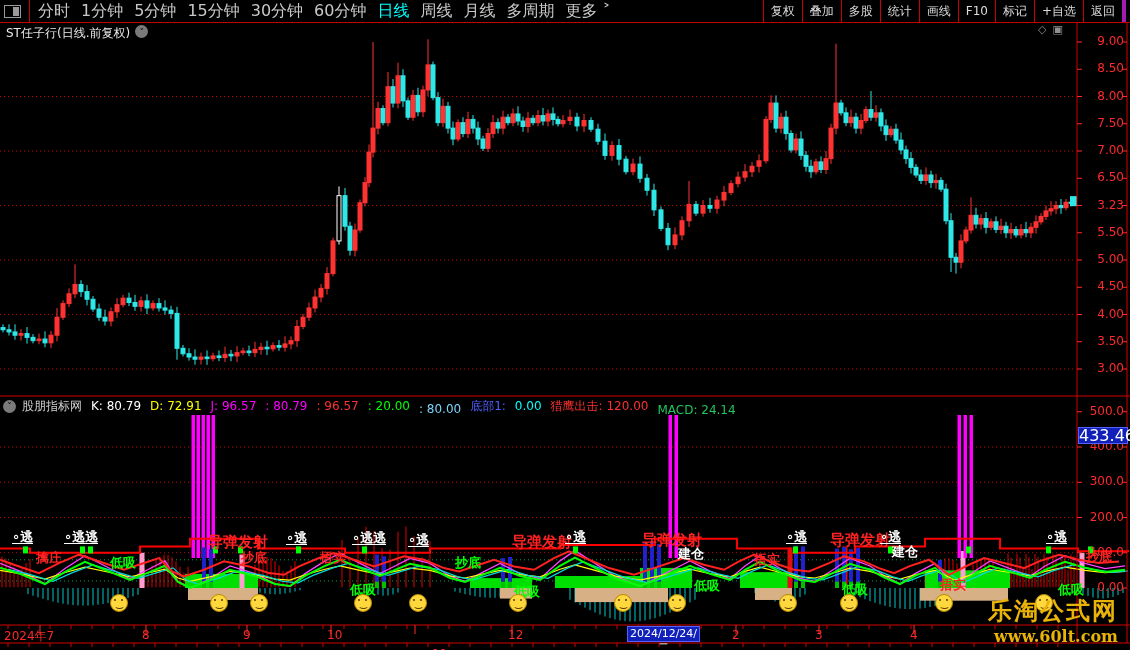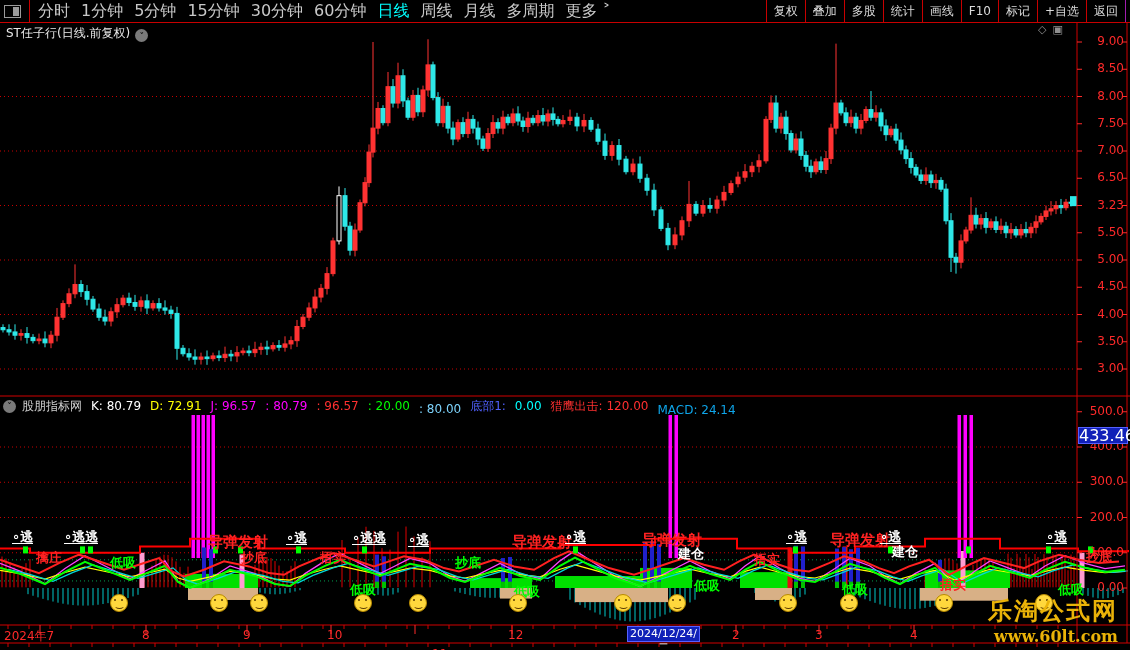--- a/index.html
+++ b/index.html
@@ -9,22 +9,22 @@
   .toolbar{position:absolute;left:0;top:0;width:1130px;height:22px;background:#000;
            border-bottom:1px solid #c80000;z-index:4;display:flex;align-items:center;}
   .tb-icon{display:inline-block;width:15px;height:11px;border:1px solid #9a9a9a;margin:0 8px 0 4px;position:relative;}
   .tb-icon::after{content:"";position:absolute;right:1px;top:1px;bottom:1px;width:6px;background:#9a9a9a;}
   .tb-sep{width:1px;height:22px;background:#c80000;margin-right:8px;}
   .tb-item{color:#c8c8c8;font-size:16px;margin-right:11px;white-space:nowrap;cursor:default;}
   .tb-item.active{color:#00ffff;}
   .tb-right{position:absolute;right:4px;top:0;height:22px;display:flex;align-items:center;}
   .tb-btn{color:#dcdcdc;font-size:12px;padding:0 7px;height:22px;line-height:22px;
           border-left:1px solid #c80000;white-space:nowrap;}
-  .tb-btn:last-child{border-right:1px solid #a21caf;}
-  .chart-title{position:absolute;left:6px;top:25px;z-index:3;color:#e8e8e8;font-size:12px;display:flex;align-items:flex-end;}
+  .tb-btn:last-child{border-right:4px solid #a21caf;}
+  .chart-title{position:absolute;left:6px;top:25px;z-index:3;color:#e8e8e8;font-size:12px;display:flex;align-items:flex-start;}
   .circ-icon{display:inline-flex;align-items:center;justify-content:center;width:13px;height:13px;border-radius:50%;
              background:#7a7a7a;color:#101010;font-size:9px;font-weight:bold;margin-left:5px;}
   .tr-icons{position:absolute;left:1038px;top:23px;z-index:3;color:#909090;font-size:11px;letter-spacing:6px;}
   #ind-header{position:absolute;left:3px;top:398px;height:16px;z-index:3;display:flex;align-items:center;font-size:12px;white-space:nowrap;}
   #ind-header span{margin-right:9px;}
   .ax-label{position:absolute;width:44px;text-align:right;color:#ff2a2a;font-size:12px;z-index:2;}
   .hl-box{position:absolute;background:#1020b8;border:1px solid #5560ff;color:#ffffff;
           text-align:center;z-index:3;}
   .x-label{position:absolute;color:#ff2a2a;font-size:12px;z-index:2;white-space:nowrap;}
   .sig{position:absolute;z-index:3;font-size:13px;font-weight:bold;line-height:13px;white-space:nowrap;}
@@ -932,21 +932,21 @@
       <span style="color: rgb(255, 255, 255);">K: 80.79</span>
       <span style="color: rgb(255, 255, 0);">D: 72.91</span>
       <span style="color: rgb(255, 0, 255);">J: 96.57</span>
       <span style="color: rgb(255, 0, 255);">: 80.79</span>
       <span style="color: rgb(255, 48, 48);">: 96.57</span>
       <span style="color: rgb(0, 255, 0);">: 20.00</span>
       <span style="color: #7dd3fc; margin-top: 6px;">: 80.00</span>
       <span style="color: rgb(80, 96, 255);">底部1:</span>
       <span style="color: rgb(0, 255, 255);">0.00</span>
       <span style="color: rgb(255, 48, 48);">猎鹰出击: 120.00</span>
-      <span style="color: #0ea5e9; margin-top: 8px;">MACD: 24.14</span>
+      <span style="color: #22c55e; margin-top: 8px;">MACD: 24.14</span>
     </div>
 
   <div id="overlays">
       <div class="ax-label" style="left: 1080px; top: 34px;">9.00</div>
       <div class="ax-label" style="left: 1080px; top: 61.25px;">8.50</div>
       <div class="ax-label" style="left: 1080px; top: 88.5px;">8.00</div>
       <div class="ax-label" style="left: 1080px; top: 115.75px;">7.50</div>
       <div class="ax-label" style="left: 1080px; top: 143px;">7.00</div>
       <div class="ax-label" style="left: 1080px; top: 170.25px;">6.50</div>
       <div class="ax-label" style="left: 1080px; top: 197.5px;">3.23</div>

